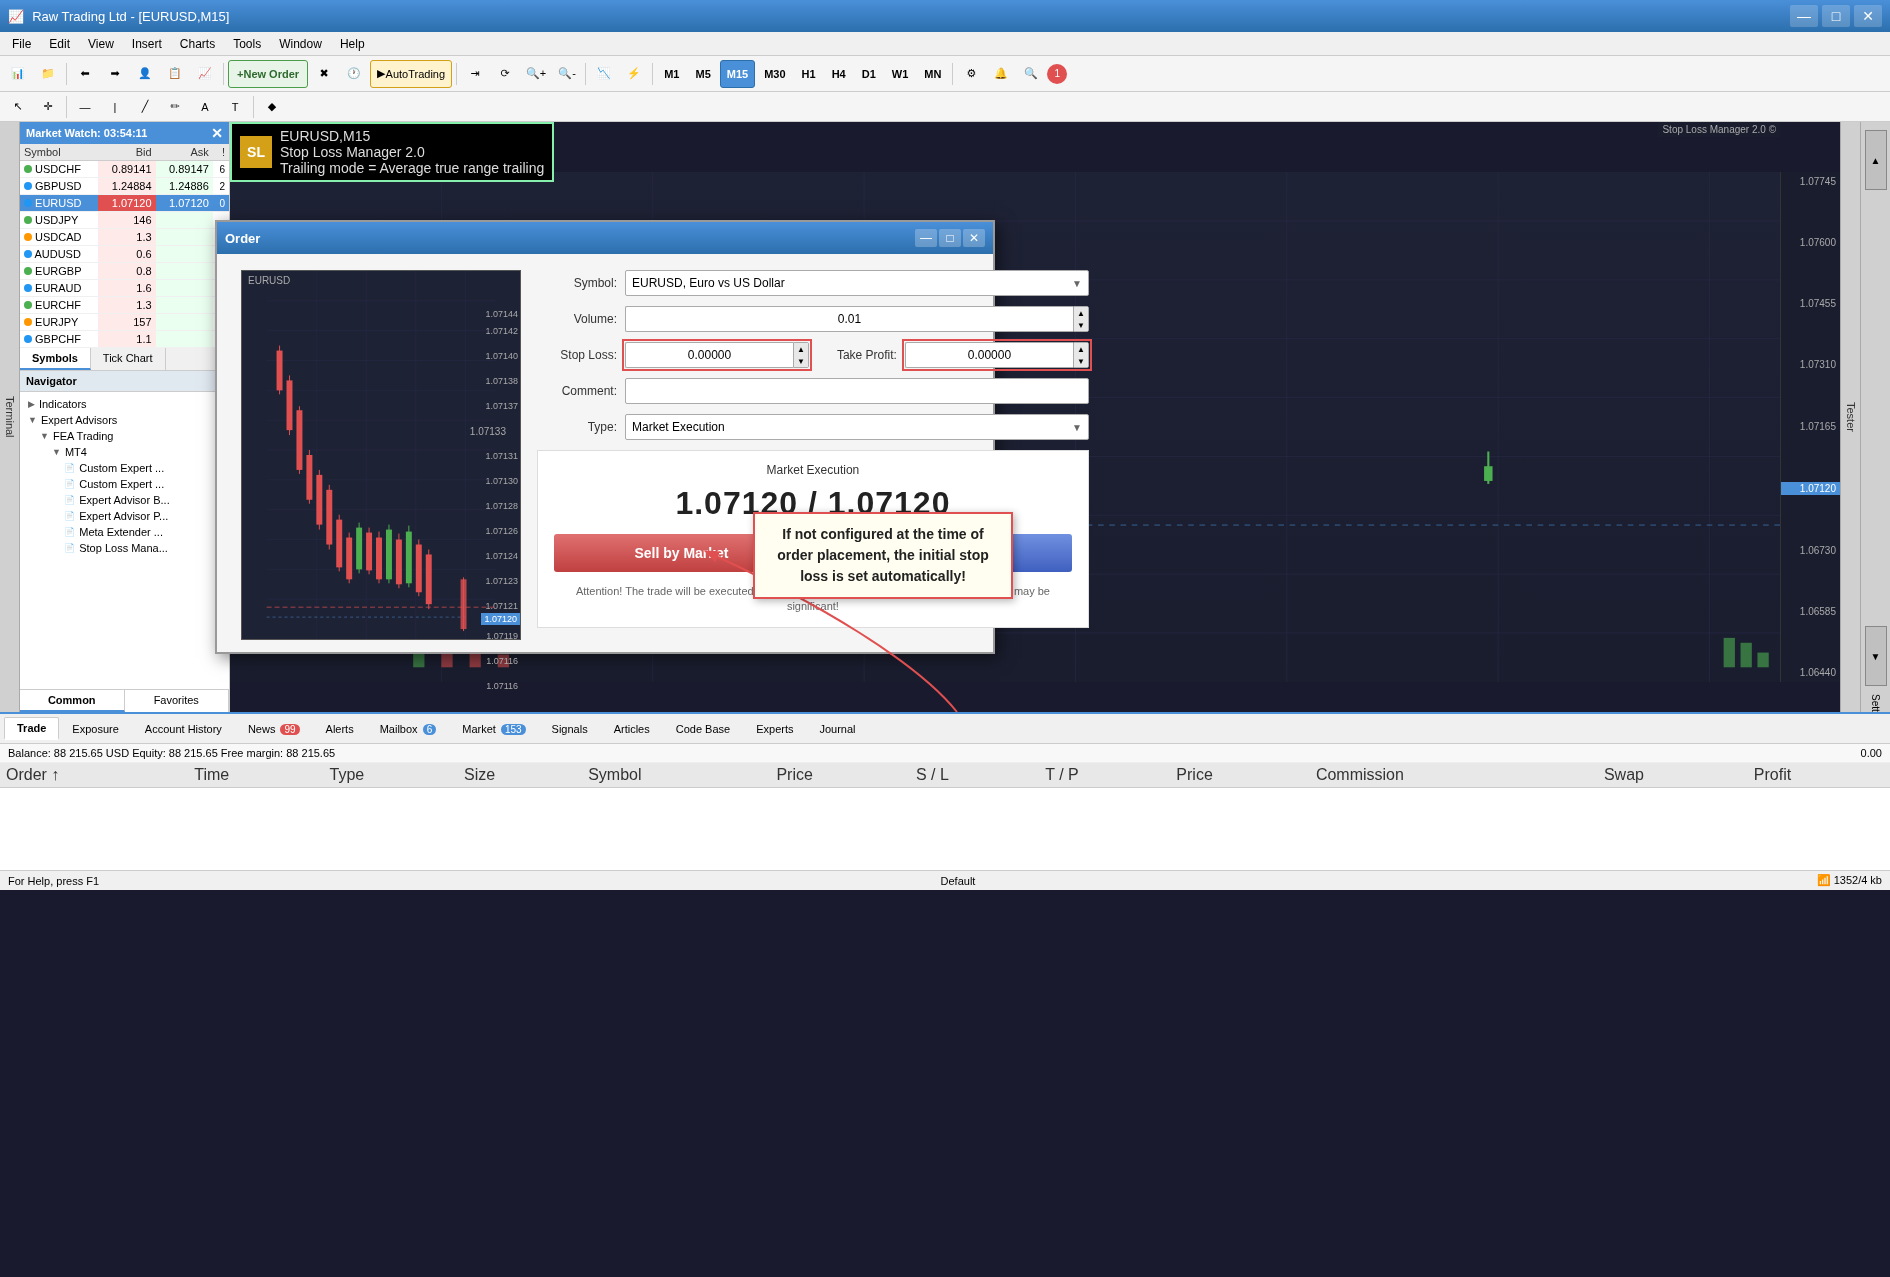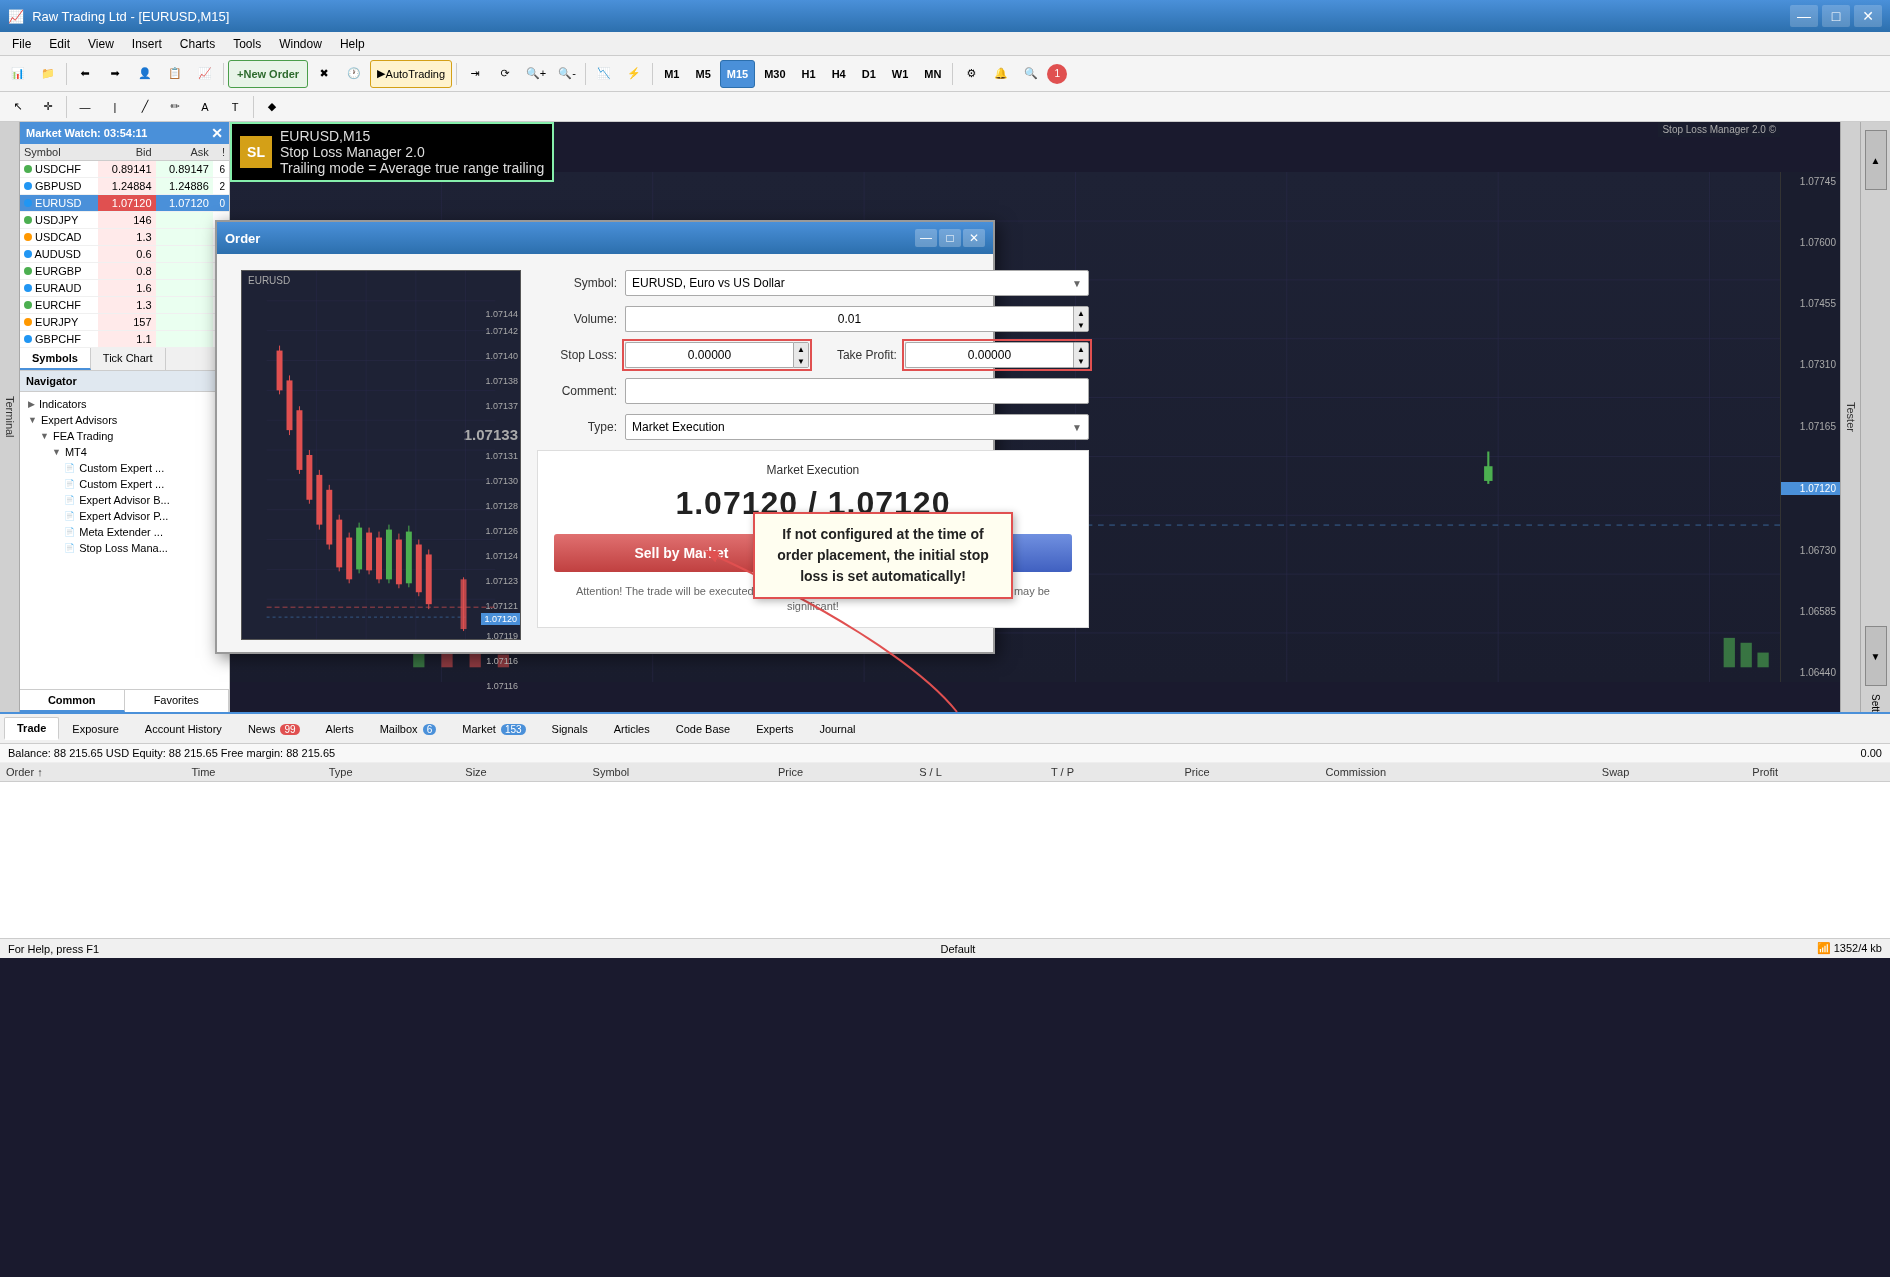--- a/index.html
+++ b/index.html
@@ -205,21 +205,21 @@
     }
 
     
     .chart-svg {
       width: 100%;
       height: 100%;
     }
 
     
     .bottom-panel {
-      height: 226px;
+      height: 158px;
       background: #fff;
       border-top: 2px solid #4a90d9;
       display: flex;
       flex-direction: column;
     }
 
     
     .bottom-tabs {
       display: flex;
       align-items: center;
@@ -235,21 +235,21 @@
       border: 1px solid transparent;
       border-radius: 2px 2px 0 0;
       white-space: nowrap;
     }
     .bottom-tab.active { background: white; border-color: #ccc; border-bottom: 2px solid white; font-weight: bold; }
     .badge { background: #e05050; color: white; border-radius: 8px; padding: 0 4px; font-size: 10px; margin-left: 2px; }
     .badge-blue { background: #4a90d9; }
 
     
     .table-area { flex: 1; overflow: auto; }
-    .data-table { width: 100%; border-collapse: collapse; font-size: 11px; }
+    .data-table { width: 100%; border-collapse: collapse; font-size: 16px; }
     .data-table th { background: #e8e8e8; padding: 3px 6px; text-align: left; border-bottom: 1px solid #ccc; font-weight: normal; color: #333; white-space: nowrap; position: sticky; top: 0; }
     .data-table th.sortable { cursor: pointer; }
     .balance-bar { padding: 3px 8px; background: #f8f8f8; border-bottom: 1px solid #eee; font-size: 11px; }
 
     
     .status-bar {
       height: 20px;
       background: #f0f0f0;
       border-top: 1px solid #ccc;
       display: flex;
@@ -885,21 +885,21 @@
     <div class="dialog-body">
 
       <div class="dialog-chart">
         <div class="dialog-chart-label">EURUSD</div>
 
         <div style="position:absolute;right:2px;top:38px;font-size:9px;color:#aaa;">1.07144</div>
         <div style="position:absolute;right:2px;top:55px;font-size:9px;color:#aaa;">1.07142</div>
         <div style="position:absolute;right:2px;top:80px;font-size:9px;color:#aaa;">1.07140</div>
         <div style="position:absolute;right:2px;top:105px;font-size:9px;color:#aaa;">1.07138</div>
         <div style="position:absolute;right:2px;top:130px;font-size:9px;color:#aaa;">1.07137</div>
-        <div style="position:absolute;right:2px;top:155px;font-size:15px;color:#aaa;font-weight:bold;">1.07133</div>
+        <div style="position:absolute;right:14px;top:155px;font-size:10px;color:#aaa;">1.07133</div>
         <div style="position:absolute;right:2px;top:180px;font-size:9px;color:#aaa;">1.07131</div>
         <div style="position:absolute;right:2px;top:205px;font-size:9px;color:#aaa;">1.07130</div>
         <div style="position:absolute;right:2px;top:230px;font-size:9px;color:#aaa;">1.07128</div>
         <div style="position:absolute;right:2px;top:255px;font-size:9px;color:#aaa;">1.07126</div>
         <div style="position:absolute;right:2px;top:280px;font-size:9px;color:#aaa;">1.07124</div>
         <div style="position:absolute;right:2px;top:305px;font-size:9px;color:#aaa;">1.07123</div>
         <div style="position:absolute;right:2px;top:330px;font-size:9px;color:#aaa;">1.07121</div>
         <div style="position:absolute;right:0px;top:342px;font-size:9px;color:white;background:#4a90d9;padding:1px 3px;">1.07120</div>
         <div style="position:absolute;right:2px;top:360px;font-size:9px;color:#aaa;">1.07119</div>
         <div style="position:absolute;right:2px;top:385px;font-size:9px;color:#aaa;">1.07116</div>

